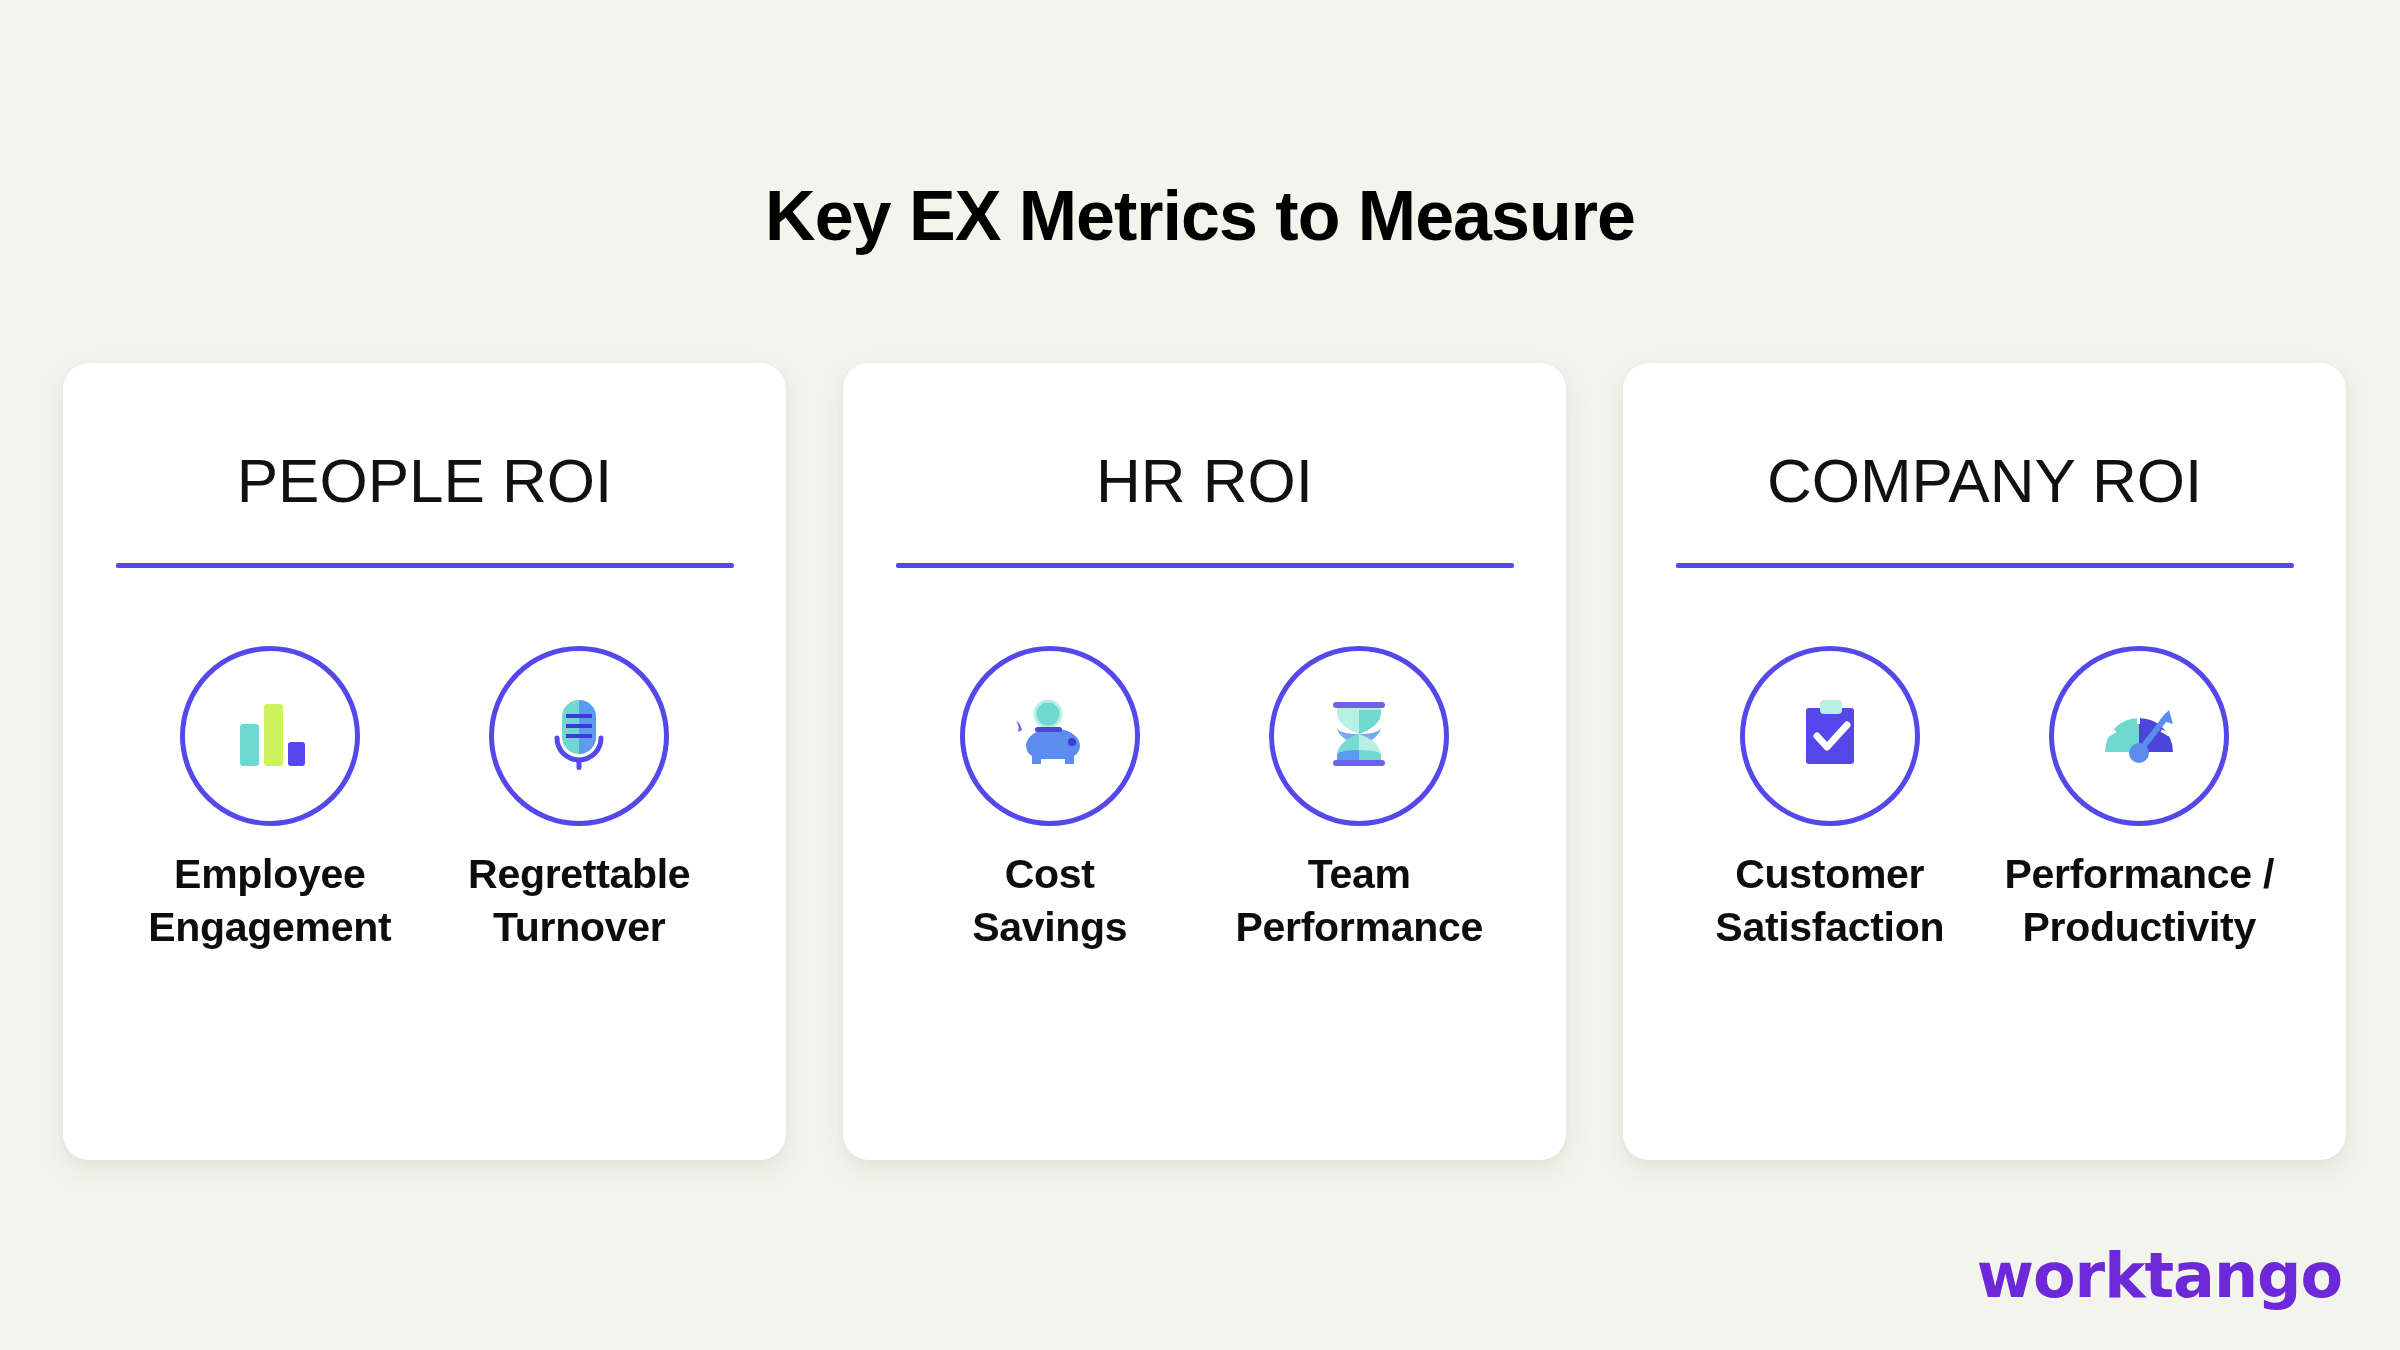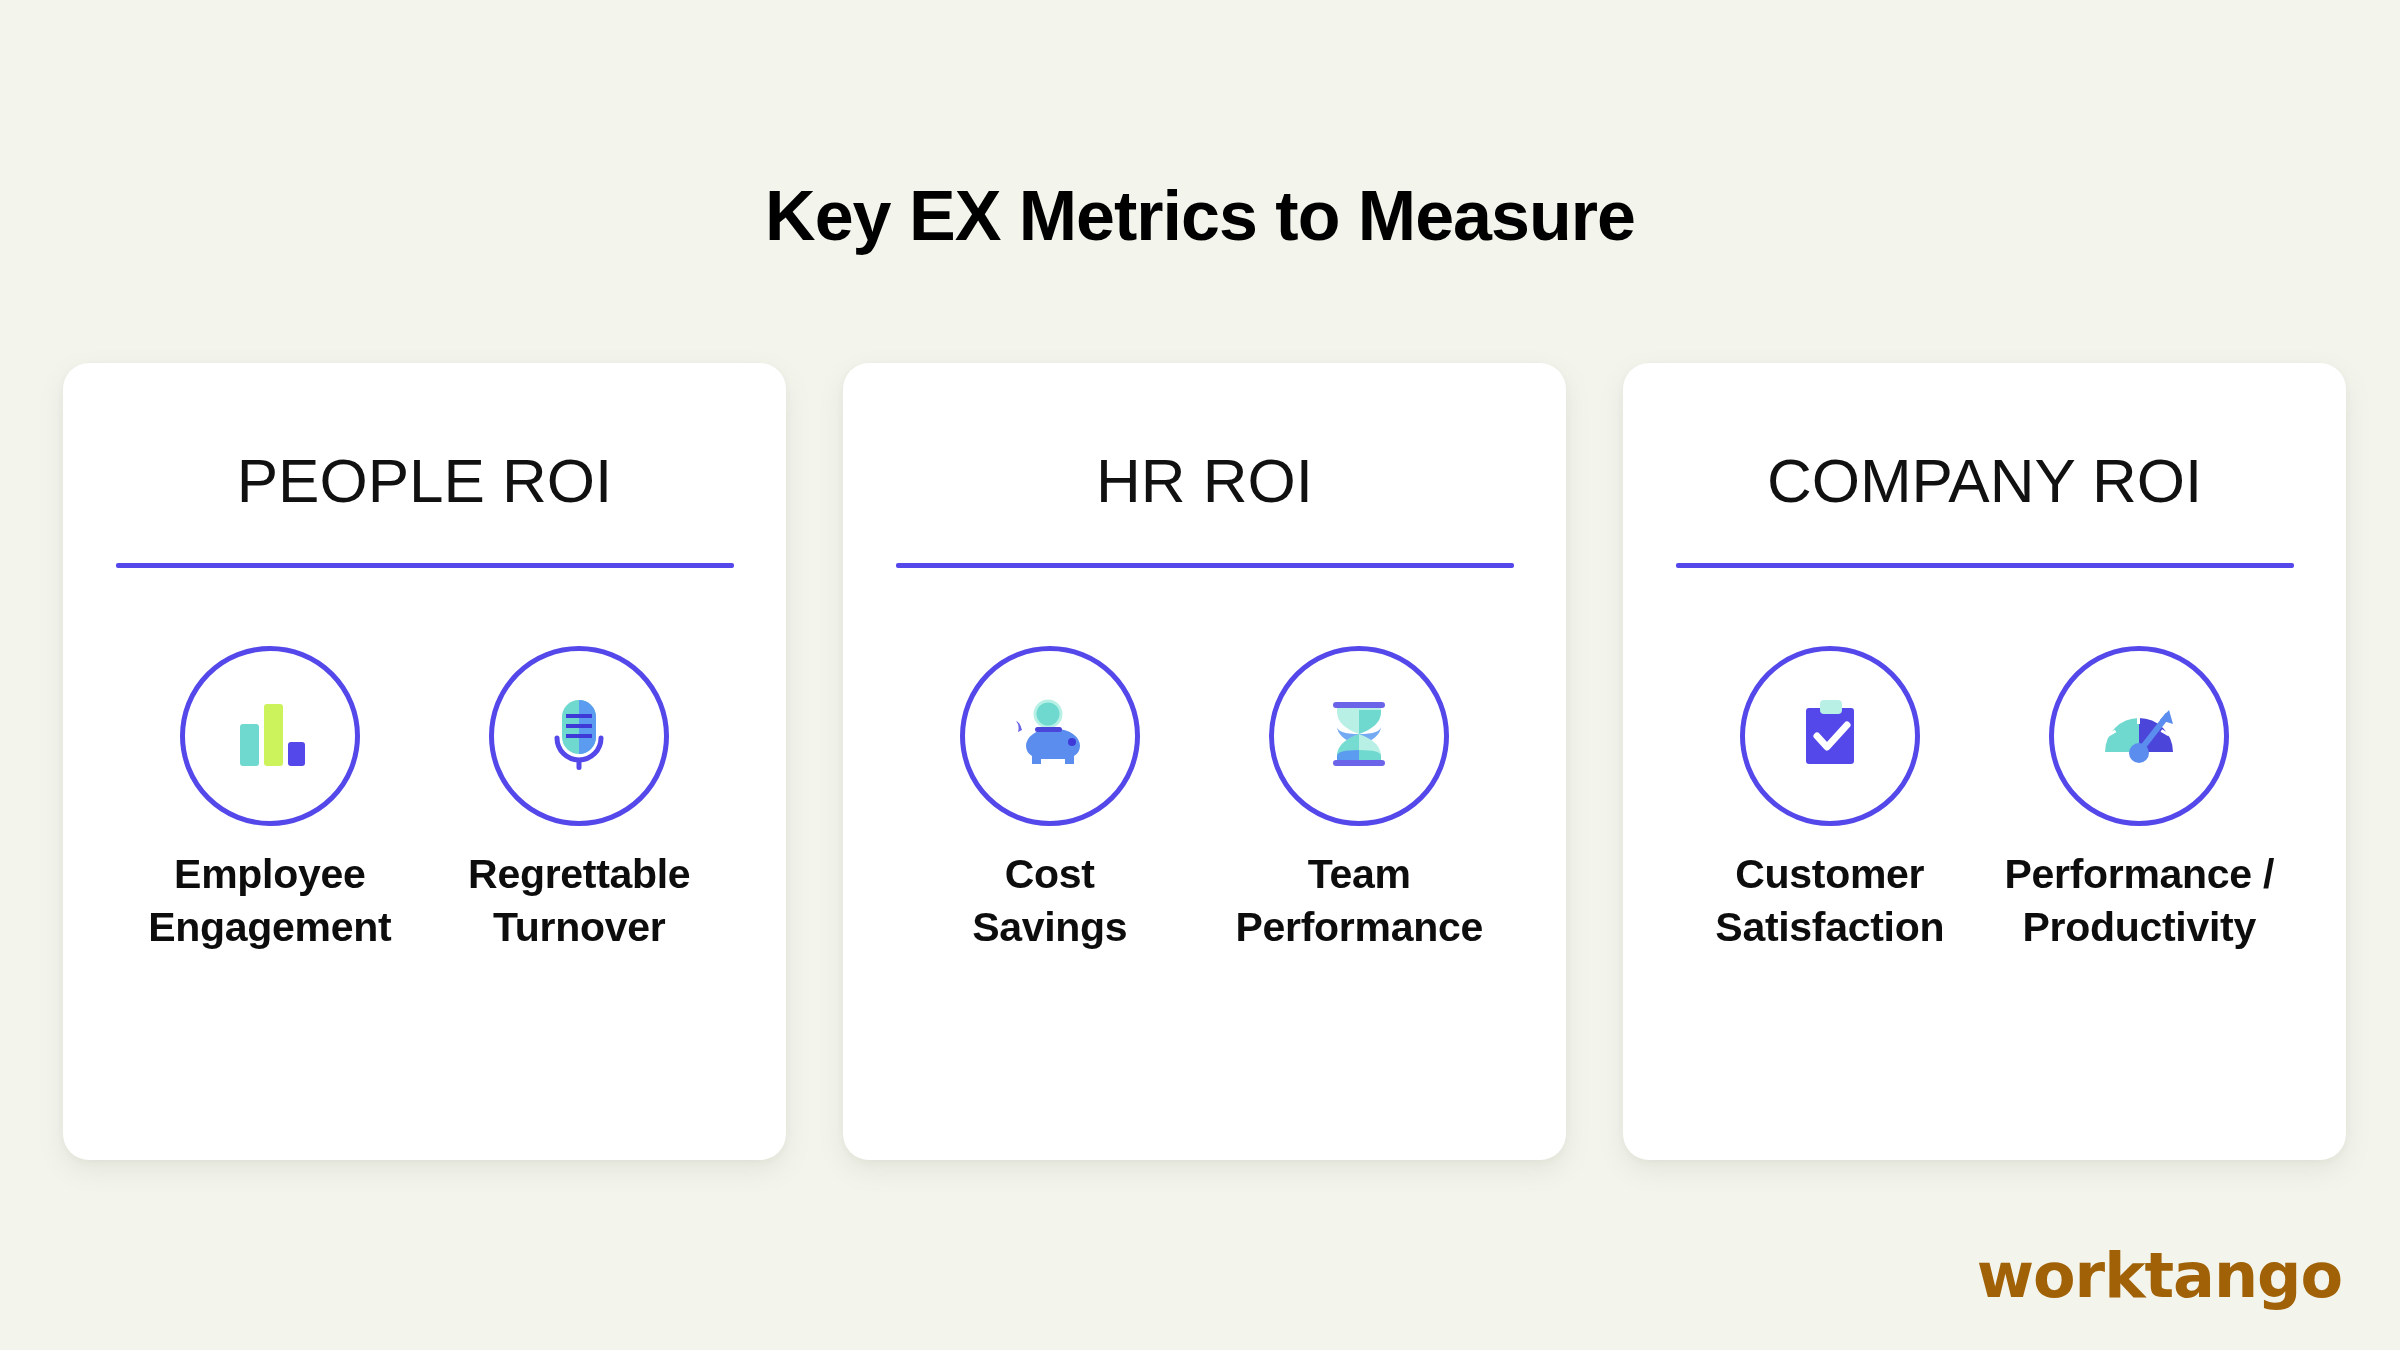--- a/index.html
+++ b/index.html
@@ -113,21 +113,21 @@
     letter-spacing: -0.3px;
   }
 
   
   .logo {
     position: absolute;
     right: 58px;
     bottom: 38px;
     font-size: 62px;
     font-weight: bold;
-    color: #a16207;
+    color: #6d28d9;
     letter-spacing: -1px;
     font-family: "DejaVu Sans", sans-serif;
   }
 </style>
 </head>
 <body>
 
 <div class="page">
 
   <div class="page-title">Key EX Metrics to Measure</div>

